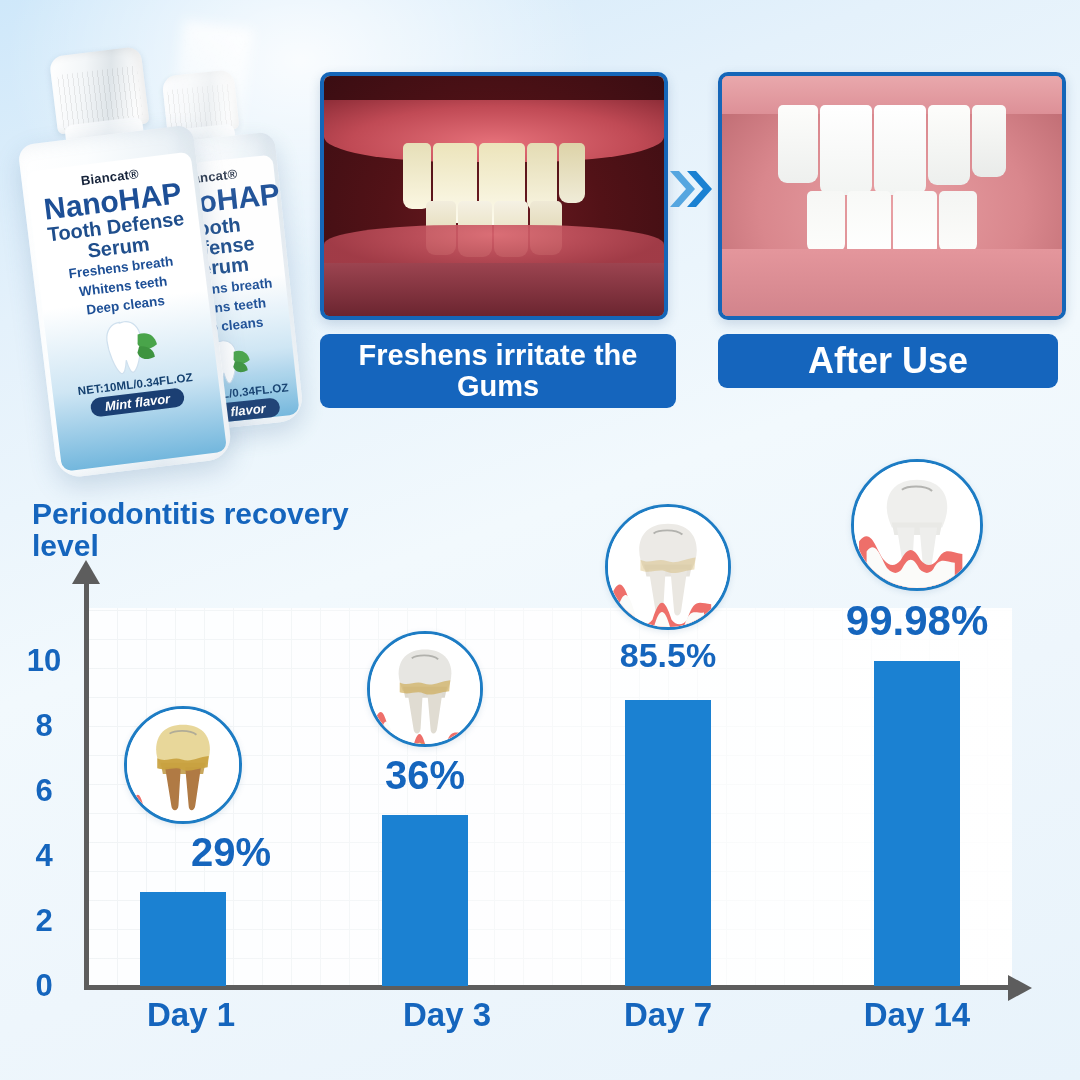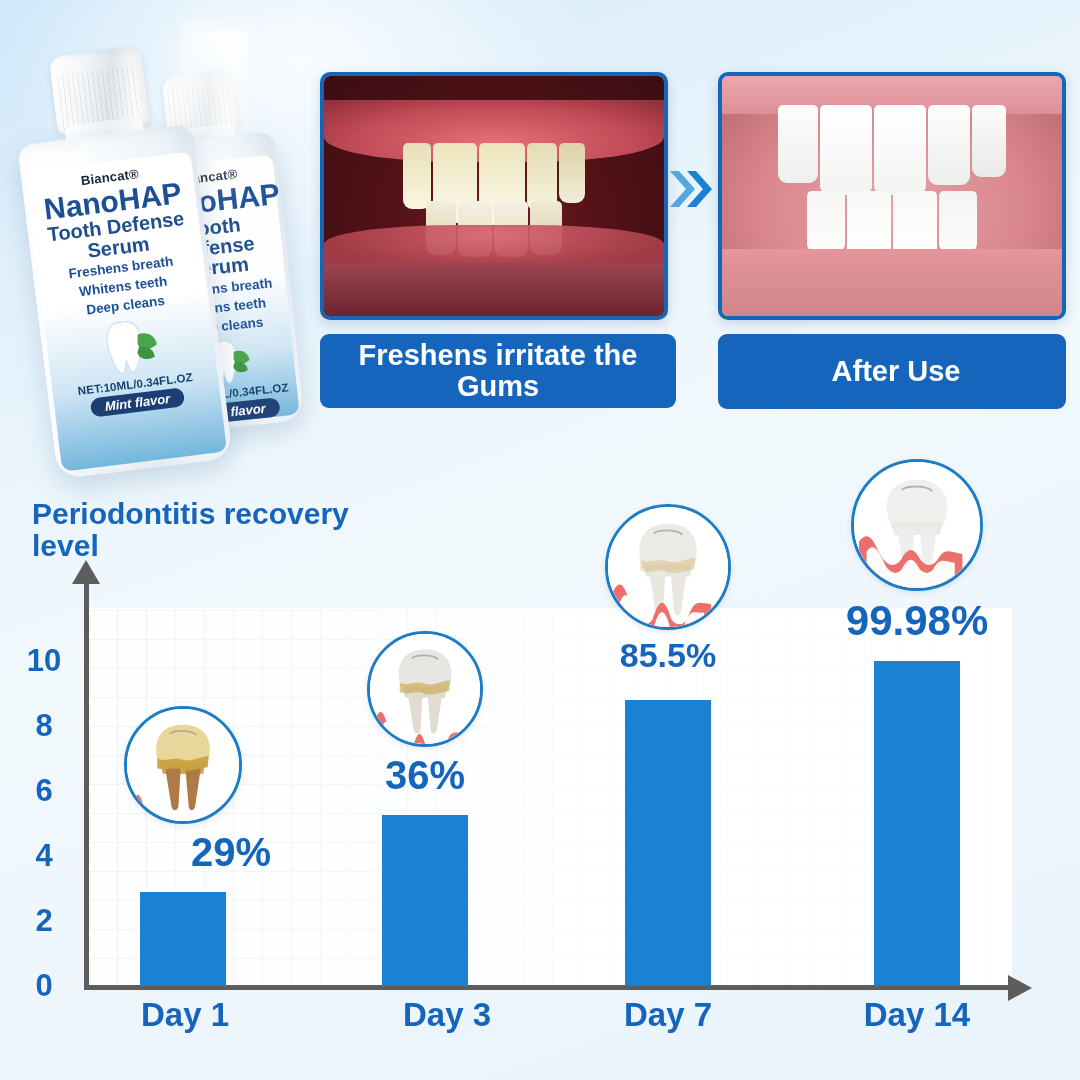--- a/index.html
+++ b/index.html
@@ -71,21 +71,21 @@
   .gumline{position:absolute;left:0;right:0;}
 
   
   #arrow-chevrons{position:absolute;left:668px;top:168px;width:46px;height:42px;}
 
   
   .banner{position:absolute;background:#1565bd;border-radius:9px;color:#fff;
     display:flex;align-items:center;justify-content:center;text-align:center;
     font-weight:700;line-height:1.06;}
   #banner-before{left:320px;top:334px;width:340px;height:74px;font-size:29px;padding:0 8px;}
-  #banner-after{left:718px;top:334px;width:340px;height:75px;font-size:29px;padding-left:8px;}
+  #banner-after{left:718px;top:334px;width:340px;height:54px;font-size:36px;}
 
   
   #chart-title{position:absolute;left:32px;top:498px;width:330px;
     color:#1565bd;font-size:30px;font-weight:800;line-height:1.06;}
   #plot{position:absolute;left:88px;top:608px;width:924px;height:380px;
     background:
       linear-gradient(90deg,rgba(255,255,255,.55),rgba(255,255,255,.95)),
       repeating-linear-gradient(90deg,#dfe6ea 0 1px,rgba(0,0,0,0) 1px 29px),
       repeating-linear-gradient(0deg,#dfe6ea 0 1px,rgba(0,0,0,0) 1px 29px),
       #fbfdff;}
@@ -236,21 +236,21 @@
     <div class="bar" style="left: 625px; top: 700px; width: 86px; height: 286px; background: rgb(27, 129, 210);"></div>
     <div class="bar" style="left: 874px; top: 661px; width: 86px; height: 325px; background: rgb(27, 129, 210);"></div>
   </div>
 <div id="pcts">
     <div class="pct" style="left: 183px; font-size: 40px; top: 829.75px; margin-left: 48px;">29%</div>
     <div class="pct" style="left: 425px; font-size: 40px; top: 753.375px;">36%</div>
     <div class="pct" style="left: 668px; font-size: 34px; top: 636px;">85.5%</div>
     <div class="pct" style="left: 917px; font-size: 42px; top: 597px;">99.98%</div>
   </div>
 <div id="daylbls">
-    <div class="daylbl" style="left: 185px; top: 996px;">Day 1</div>
+    <div class="daylbl" style="left: 191px; top: 996px;">Day 1</div>
     <div class="daylbl" style="left: 425px; top: 996px; margin-left: 22px;">Day 3</div>
     <div class="daylbl" style="left: 668px; top: 996px;">Day 7</div>
     <div class="daylbl" style="left: 917px; top: 996px;">Day 14</div>
   </div>
 <div id="badges">
     <div class="tooth-badge" style="left: 183px; width: 112px; height: 112px; top: 705.75px;"><svg width="112" height="112" viewBox="0 0 100 100">
         <rect width="100" height="100" fill="#ffffff"></rect>
         <path d="M50 14c-16 0-24 9-24 22 0 6 2 11 4 16h40c2-5 4-10 4-16 0-13-8-22-24-22z" fill="#e8d79a"></path>
         <path d="M30 48h40l-2 10H32z" fill="#c9a85e"></path>
         <path d="M34 52h14l-2 34c-.4 6-6 6-6.5 0z" fill="#b07a44"></path>

